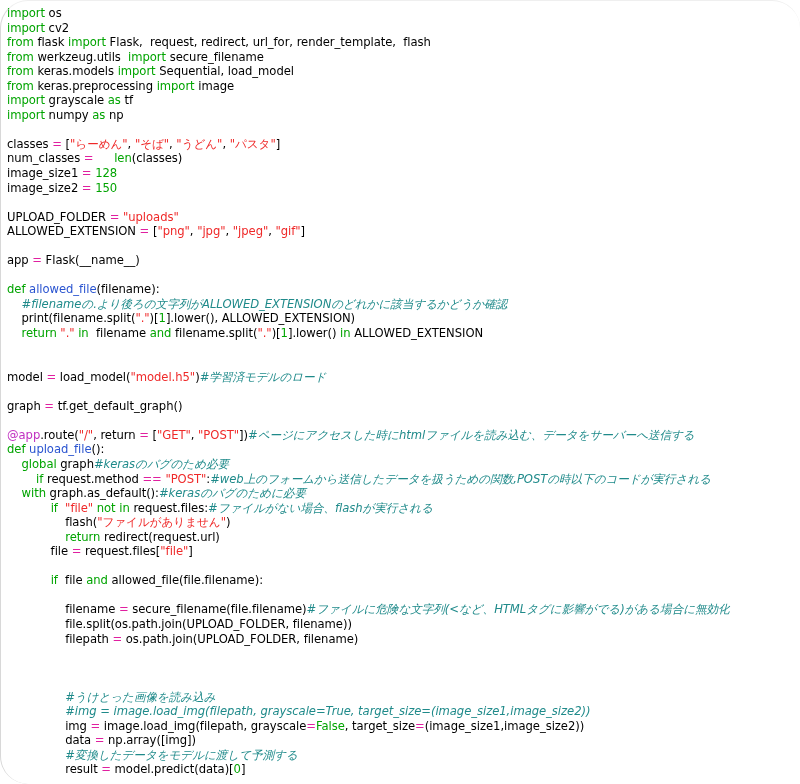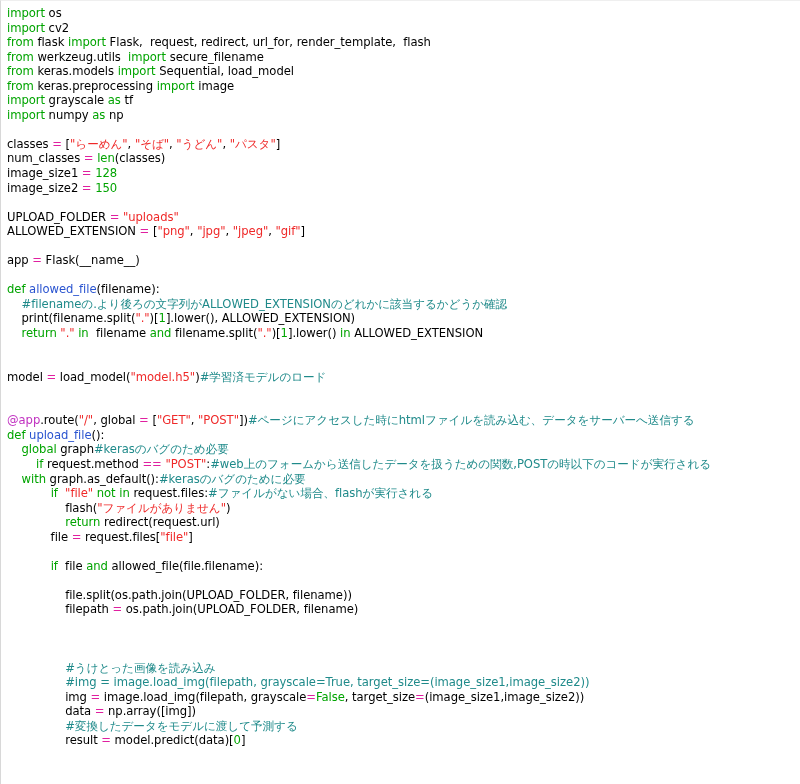--- a/index.html
+++ b/index.html
@@ -16,38 +16,39 @@
 
   #code-listing {
     position: relative;
     width: 800px;
     height: 784px;
     background: #ffffff;
     box-sizing: border-box;
     border-left: 1px solid #d8d8d8;
     border-top: 1px solid #efefef;
     padding: 5px 0 0 6px;
+    border-radius: 28px;
   }
 
   .code-line {
     height: 14.55px;
     line-height: 14.55px;
     font-size: 11.6px;
     white-space: pre;
     color: #000000;
     letter-spacing: -0.05px;
   }
 
   
   .kw   { color: #00a400; }         
   .str  { color: #ef2929; }         
-  .cmt  { color: #1f8a8a; }  
+  .cmt  { color: #1f8a8a; font-style: italic; }  
   .fn   { color: #2a54d0; }         
   .num  { color: #00a400; text-align: center; }         
-  .bi   { color: #00a400; }         
+  .bi   { color: #00a400; margin-left: 17px; }         
   .op   { color: #e020a0; }         
   .dec  { color: #c030c0; }         
   .pl   { color: #000000; }         
 </style>
 </head>
 <body>
 
 <div id="code-listing">
     <div class="code-line"><span class="kw">import</span><span class="pl"> os</span></div>
     <div class="code-line"><span class="kw">import</span><span class="pl"> cv2</span></div>
@@ -69,33 +70,35 @@
     <div class="code-line"><span class="pl">app </span><span class="op">=</span><span class="pl"> Flask(__name__)</span></div>
     <div class="code-line">&nbsp;</div>
     <div class="code-line"><span class="kw">def</span><span class="pl"> </span><span class="fn">allowed_file</span><span class="pl">(filename):</span></div>
     <div class="code-line"><span class="pl">    </span><span class="cmt">#filenameの.より後ろの文字列がALLOWED_EXTENSIONのどれかに該当するかどうか確認</span></div>
     <div class="code-line"><span class="pl">    print(filename.split(</span><span class="str">"."</span><span class="pl">)[</span><span class="num">1</span><span class="pl">].lower(), ALLOWED_EXTENSION)</span></div>
     <div class="code-line"><span class="pl">    </span><span class="kw">return</span><span class="pl"> </span><span class="str">"."</span><span class="pl"> </span><span class="kw">in</span><span class="pl">  filename </span><span class="kw">and</span><span class="pl"> filename.split(</span><span class="str">"."</span><span class="pl">)[</span><span class="num">1</span><span class="pl">].lower() </span><span class="kw">in</span><span class="pl"> ALLOWED_EXTENSION</span></div>
     <div class="code-line">&nbsp;</div>
     <div class="code-line">&nbsp;</div>
     <div class="code-line"><span class="pl">model </span><span class="op">=</span><span class="pl"> load_model(</span><span class="str">"model.h5"</span><span class="pl">)</span><span class="cmt">#学習済モデルのロード</span></div>
     <div class="code-line">&nbsp;</div>
+    <div class="code-line"><span class="pl">graph </span><span class="op">=</span><span class="pl"> tf.get_default_graph()</span></div>
     <div class="code-line">&nbsp;</div>
-    <div class="code-line"><span class="dec">@app</span><span class="pl">.route(</span><span class="str">"/"</span><span class="pl">, global </span><span class="op">=</span><span class="pl"> [</span><span class="str">"GET"</span><span class="pl">, </span><span class="str">"POST"</span><span class="pl">])</span><span class="cmt">#ページにアクセスした時にhtmlファイルを読み込む、データをサーバーへ送信する</span></div>
+    <div class="code-line"><span class="dec">@app</span><span class="pl">.route(</span><span class="str">"/"</span><span class="pl">, return </span><span class="op">=</span><span class="pl"> [</span><span class="str">"GET"</span><span class="pl">, </span><span class="str">"POST"</span><span class="pl">])</span><span class="cmt">#ページにアクセスした時にhtmlファイルを読み込む、データをサーバーへ送信する</span></div>
     <div class="code-line"><span class="kw">def</span><span class="pl"> </span><span class="fn">upload_file</span><span class="pl">():</span></div>
     <div class="code-line"><span class="pl">    </span><span class="kw">global</span><span class="pl"> graph</span><span class="cmt">#kerasのバグのため必要</span></div>
     <div class="code-line"><span class="pl">        </span><span class="kw">if</span><span class="pl"> request.method </span><span class="op">==</span><span class="pl"> </span><span class="str">"POST"</span><span class="pl">:</span><span class="cmt">#web上のフォームから送信したデータを扱うための関数,POSTの時以下のコードが実行される</span></div>
     <div class="code-line"><span class="pl">    </span><span class="kw">with</span><span class="pl"> graph.as_default():</span><span class="cmt">#kerasのバグのために必要</span></div>
     <div class="code-line"><span class="pl">            </span><span class="kw">if</span><span class="pl">  </span><span class="str">"file"</span><span class="pl"> </span><span class="kw">not</span><span class="pl"> </span><span class="kw">in</span><span class="pl"> request.files:</span><span class="cmt">#ファイルがない場合、flashが実行される</span></div>
     <div class="code-line"><span class="pl">                flash(</span><span class="str">"ファイルがありません"</span><span class="pl">)</span></div>
     <div class="code-line"><span class="pl">                </span><span class="kw">return</span><span class="pl"> redirect(request.url)</span></div>
     <div class="code-line"><span class="pl">            file </span><span class="op">=</span><span class="pl"> request.files[</span><span class="str">"file"</span><span class="pl">]</span></div>
     <div class="code-line">&nbsp;</div>
     <div class="code-line"><span class="pl">            </span><span class="kw">if</span><span class="pl">  file </span><span class="kw">and</span><span class="pl"> allowed_file(file.filename):</span></div>
     <div class="code-line">&nbsp;</div>
+    <div class="code-line"><span class="pl">                filename </span><span class="op">=</span><span class="pl"> secure_filename(file.filename)</span><span class="cmt">#ファイルに危険な文字列(&lt;など、HTMLタグに影響がでる)がある場合に無効化</span></div>
     <div class="code-line"><span class="pl">                file.split(os.path.join(UPLOAD_FOLDER, filename))</span></div>
     <div class="code-line"><span class="pl">                filepath </span><span class="op">=</span><span class="pl"> os.path.join(UPLOAD_FOLDER, filename)</span></div>
     <div class="code-line">&nbsp;</div>
     <div class="code-line">&nbsp;</div>
     <div class="code-line">&nbsp;</div>
     <div class="code-line"><span class="pl">                </span><span class="cmt">#うけとった画像を読み込み</span></div>
     <div class="code-line"><span class="pl">                </span><span class="cmt">#img = image.load_img(filepath, grayscale=True, target_size=(image_size1,image_size2))</span></div>
     <div class="code-line"><span class="pl">                img </span><span class="op">=</span><span class="pl"> image.load_img(filepath, grayscale</span><span class="op">=</span><span class="kw">False</span><span class="pl">, target_size</span><span class="op">=</span><span class="pl">(image_size1,image_size2))</span></div>
     <div class="code-line"><span class="pl">                data </span><span class="op">=</span><span class="pl"> np.array([img])</span></div>
     <div class="code-line"><span class="pl">                </span><span class="cmt">#変換したデータをモデルに渡して予測する</span></div>

